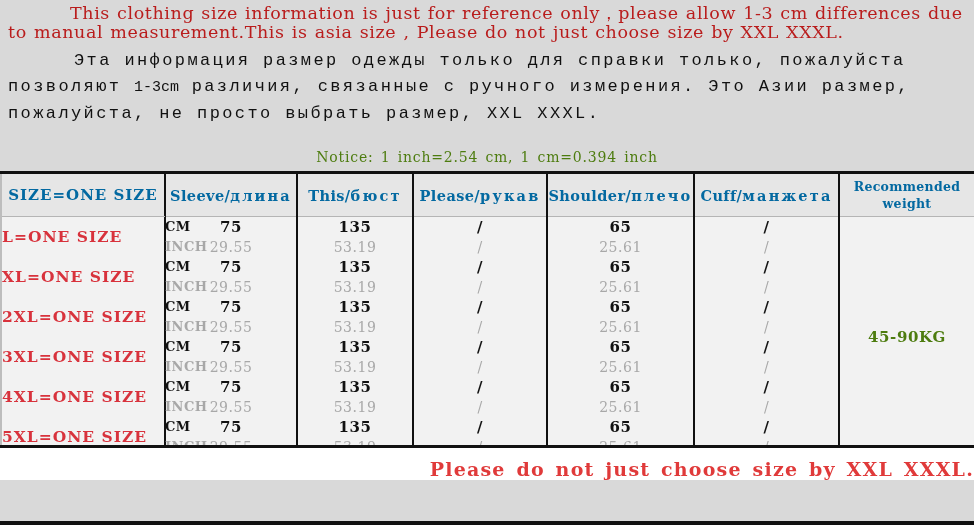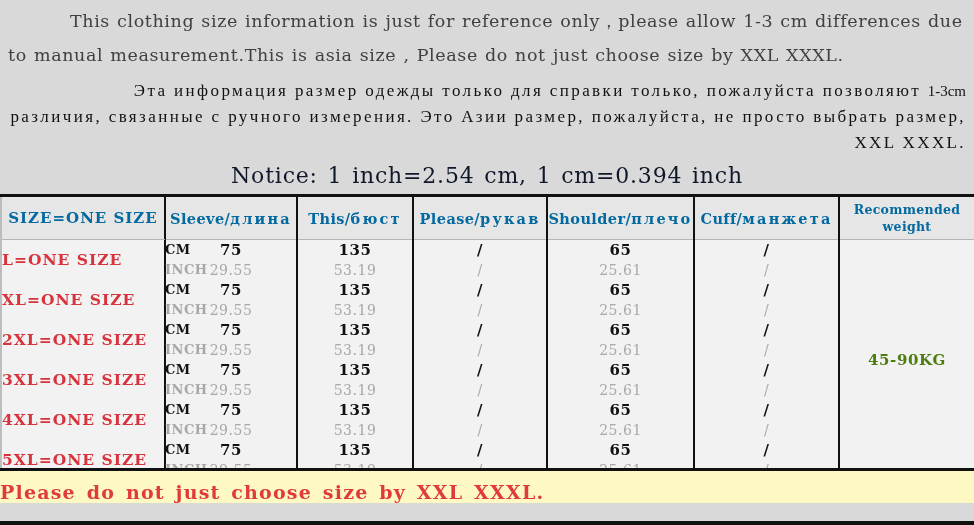--- a/index.html
+++ b/index.html
@@ -24,49 +24,48 @@
     overflow: hidden;
   }
 
   
   .intro {
     padding: 4px 8px 0 8px;
   }
   .para-en {
     font-family: "DejaVu Serif", serif;
     font-size: 17.5px;
-    line-height: 34px;
+    line-height: 19px;
     letter-spacing: 0.6px;
-    color: #404040;
+    color: #b91c1c;
     text-indent: 62px;
     margin: 0;
     word-spacing: 1px;
   }
   .para-ru {
-    font-family: Liberation Serif, serif;
+    font-family: Liberation Mono, monospace;
     font-size: 17px;
     line-height: 26px;
     letter-spacing: 2.4px;
     color: #111;
     text-indent: 66px;
     margin: 6px 0 0 0;
-    text-align: right;
   }
   .para-ru .tight {
     letter-spacing: 0px;
     font-size: 15px;
   }
 
   .notice {
     text-align: center;
     font-family: "DejaVu Serif", serif;
-    font-size: 22px;
+    font-size: 14px;
     letter-spacing: 0.8px;
-    color: #0f172a;
-    margin: 7px 0 6px 0;
+    color: #4d7c0f;
+    margin: 22px 0 6px 0;
     word-spacing: 2px;
   }
 
   
   .size-table {
     width: 974px;
     border-collapse: collapse;
     table-layout: fixed;
     background: #f2f2f2;
   }
@@ -168,24 +167,24 @@
 
   
   .table-wrap {
     height: 274px;
     overflow: hidden;
     position: relative;
   }
 
   
   .footer {
-    background: #fef9c3;
+    background: #ffffff;
     border-top: 3px solid #111;
     padding-top: 10px;
-    text-align: left;
+    text-align: right;
   }
   .foot-en {
     color: #e03a3a;
     font-family: "DejaVu Serif", serif;
     font-size: 19px;
     font-weight: bold;
     letter-spacing: 1.2px;
     word-spacing: 3px;
     margin: 0;
   }

